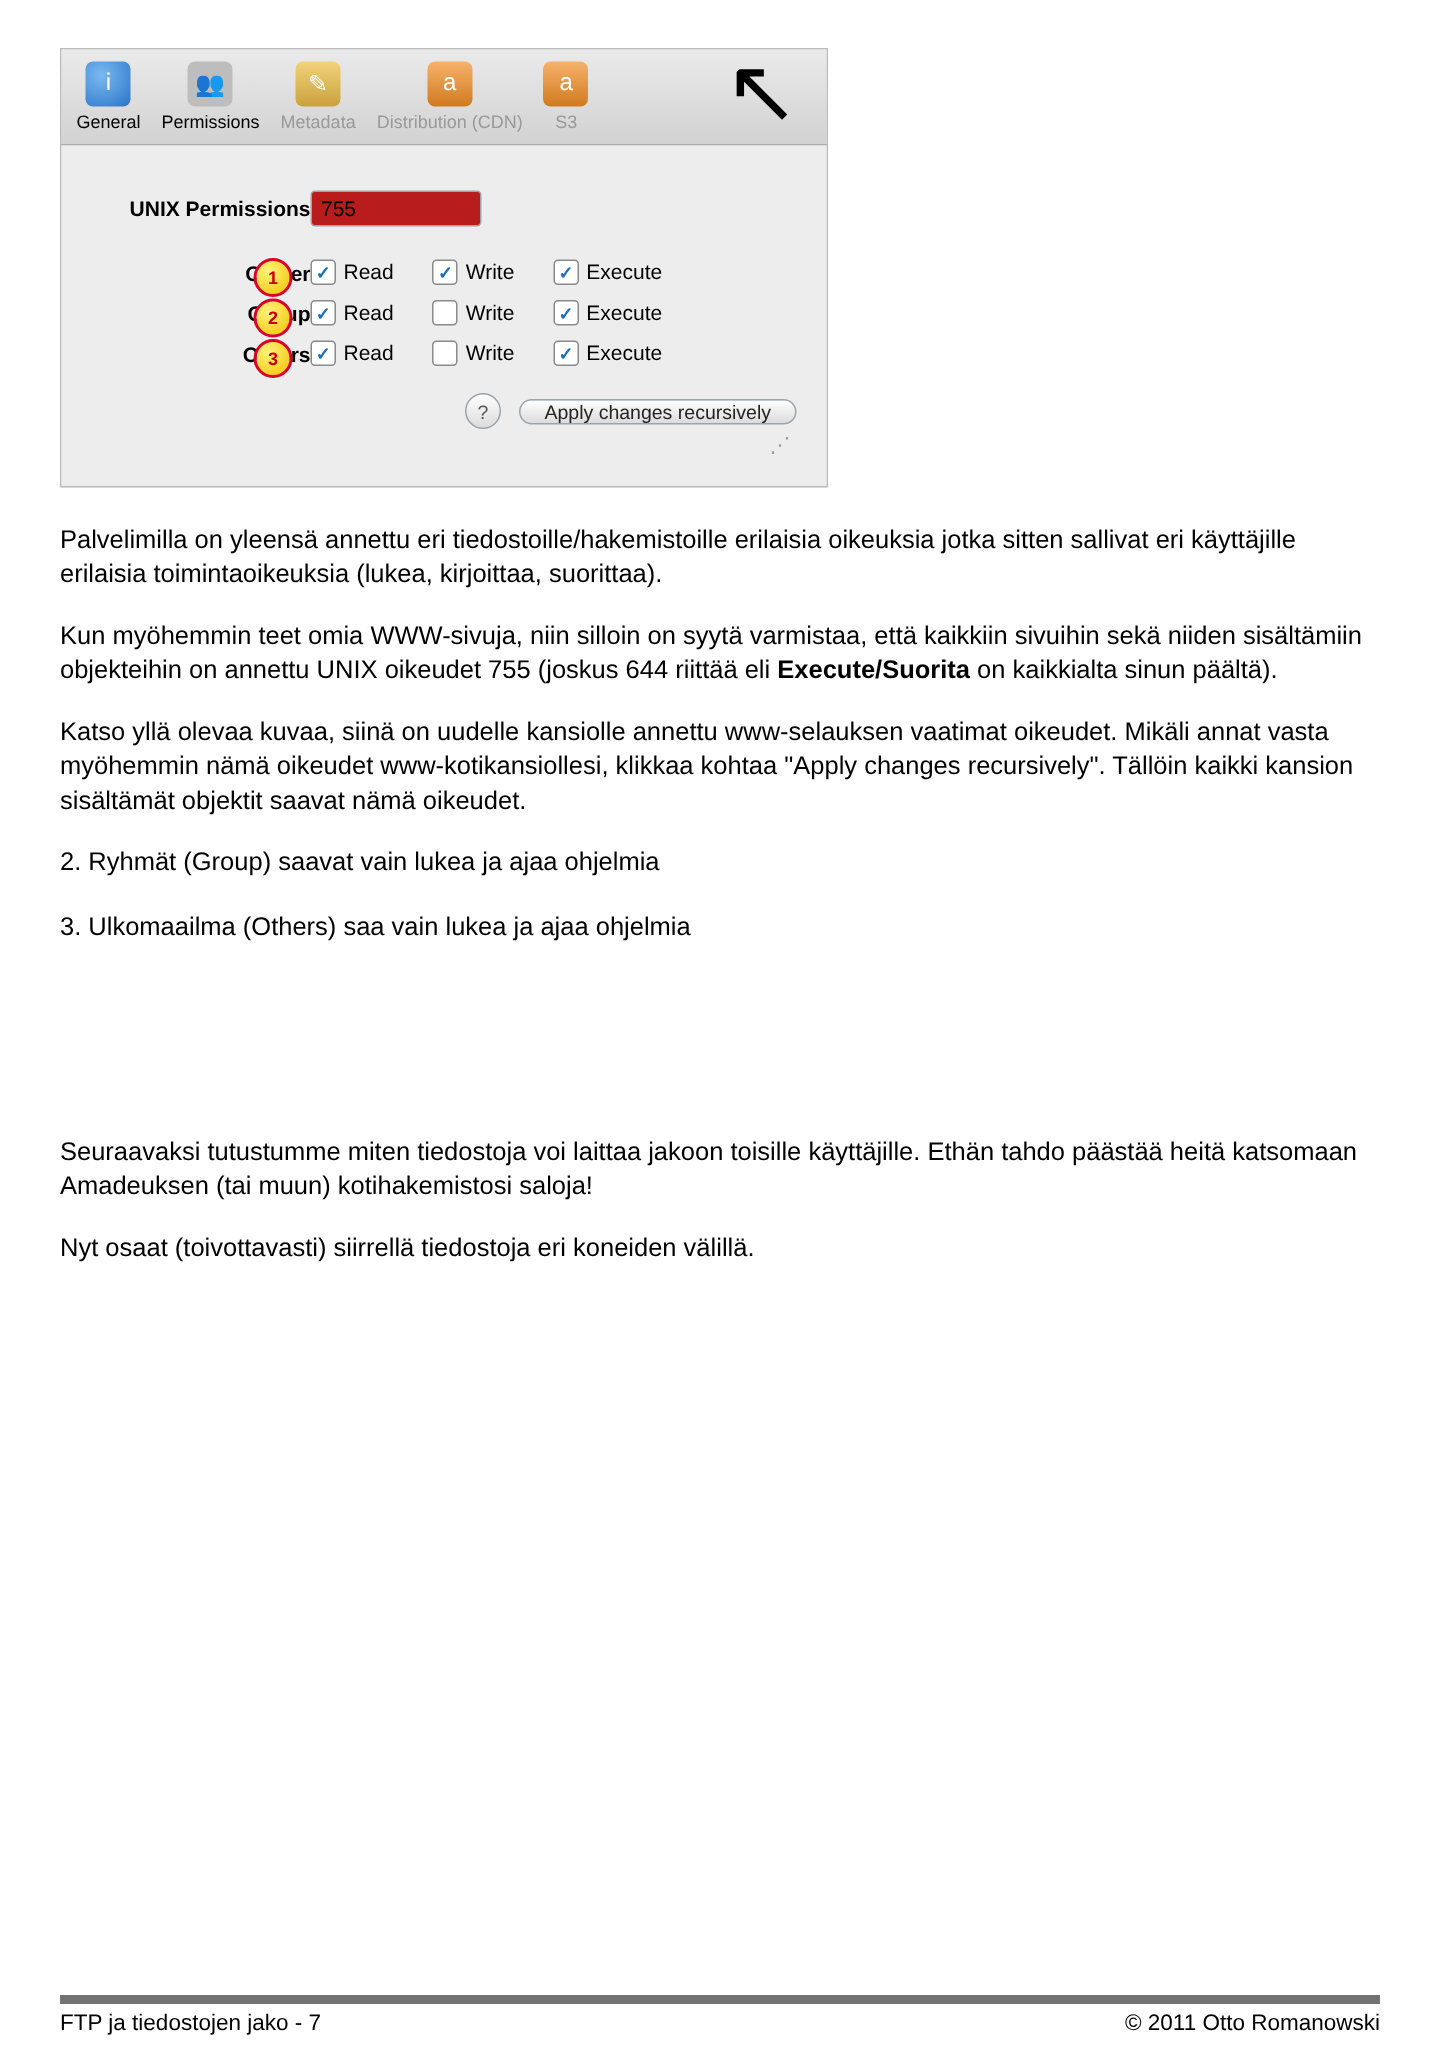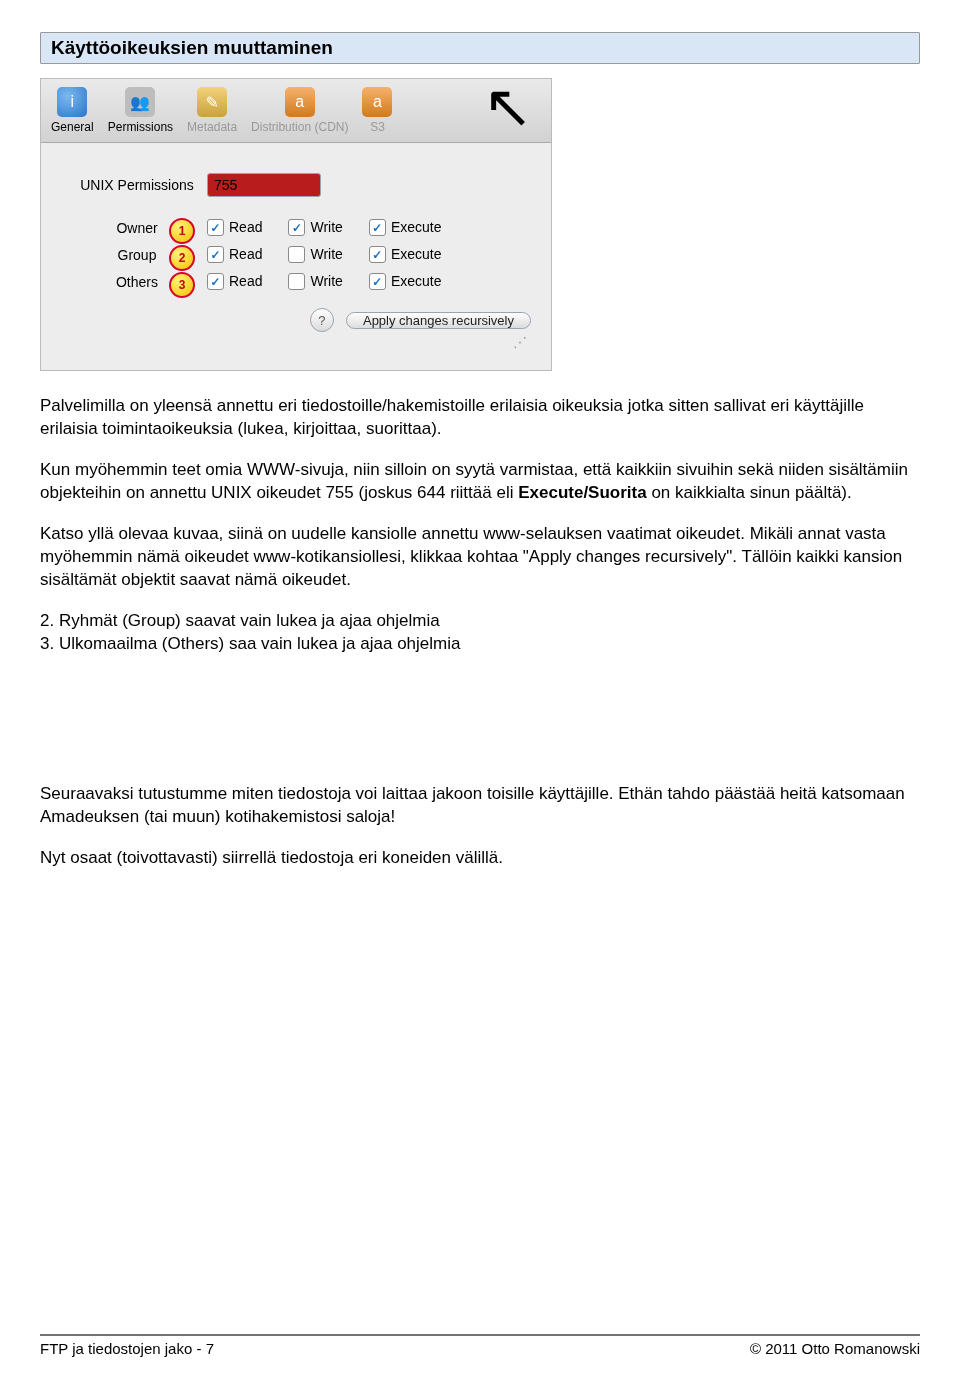--- a/index.html
+++ b/index.html
@@ -18,39 +18,38 @@
   .tbtn.disabled{color:#999}
   .tool-ico{width:30px;height:30px;border-radius:5px;margin-bottom:3px;display:flex;align-items:center;justify-content:center;font-size:16px;color:#fff}
   .ico-info{background:radial-gradient(circle at 35% 30%,#7bbaf0,#2a74c9)}
   .ico-perm{background:#bdbdbd}
   .ico-meta{background:linear-gradient(#f2d27a,#c9a23d)}
   .ico-dist{background:linear-gradient(#f6b26b,#d17a1e)}
   .ico-s3{background:linear-gradient(#f6b26b,#d17a1e)}
   .cursor{position:absolute;right:18px;top:10px;font-size:60px;color:#000;pointer-events:none;line-height:0.6}
   .panel{background:#ededed;padding:30px 20px 20px 20px;position:relative}
   .row{display:flex;align-items:center;margin-bottom:10px}
-  .lbl{width:140px;font-weight:normal;font-size:14px;text-align:center;padding-left:6px}
+  .lbl{width:140px;font-weight:bold;font-size:14px;text-align:right;padding-left:6px}
   .txt{width:100px;border:1px solid #9aa4af;border-radius:3px;background:#b91c1c;padding:3px 6px;font-size:14px}
   .cb{display:flex;margin-right:26px;font-size:14px}
   .cbox{width:15px;height:15px;border:1px solid #8a8a8a;border-radius:3px;margin-right:5px;background:#fff;display:flex;align-items:center;justify-content:center;font-size:12px;color:#1a6fbf}
   .cbox.checked::after{content:"✓";font-weight:bold}
   .marker{position:absolute;left:108px;width:22px;height:22px;border-radius:50%;background:radial-gradient(circle at 35% 30%,#fff37a,#f2c200);border:2px solid #d9042b;display:flex;align-items:center;justify-content:center;font-size:12px;font-weight:bold;color:#c00}
   .bottom-row{display:flex;justify-content:flex-end;align-items:center;gap:12px;margin-top:18px}
   .help{width:22px;height:22px;border-radius:50%;border:1px solid #9aa4af;background:linear-gradient(#fefefe,#dcdcdc);display:flex;align-items:center;justify-content:center;font-size:13px;color:#555}
   .applybtn{border:1px solid #9aa4af;border-radius:14px;background:linear-gradient(#fefefe,#dcdcdc);padding:0 16px;font-size:13px;color:#222}
   .resize{text-align:right;color:#9a9a9a;font-size:14px;padding-right:4px;margin-top:2px}
   p.body{font-size:17px;line-height:1.35;margin:0 0 18px 0}
-  .footer{position:absolute;left:40px;right:40px;bottom:24px;border-top:2px solid #737373;display:flex;justify-content:space-between;font-size:15px;padding-top:4px}
+  .footer{position:absolute;left:40px;right:40px;bottom:24px;border-top:6px solid #737373;display:flex;justify-content:space-between;font-size:15px;padding-top:4px}
 </style>
 </head>
 <body>
 
 <div class="page">
 
-  <div class="section-title">Käyttöoikeuksien muuttaminen</div>
 
   <div class="screenshot">
     <div style="position:relative">
       <div class="toolbar">
         <div class="tbtn active">
           <div class="tool-ico ico-info">i</div>
           <span>General</span>
         </div>
         <div class="tbtn active">
           <div class="tool-ico ico-perm">👥</div>
@@ -135,21 +134,21 @@
       </div>
       <div class="resize">⋰</div>
     </div>
   </div>
 
   <p class="body">Palvelimilla on yleensä annettu eri tiedostoille/hakemistoille erilaisia oikeuksia jotka sitten sallivat eri käyttäjille erilaisia toimintaoikeuksia (lukea, kirjoittaa, suorittaa).</p>
   <p class="body">
     <span>Kun myöhemmin teet omia WWW-sivuja, niin silloin on syytä varmistaa, että kaikkiin sivuihin sekä niiden sisältämiin objekteihin on annettu UNIX oikeudet 755 (joskus 644 riittää eli </span><b>Execute/Suorita</b><span> on kaikkialta sinun päältä).</span>
   </p>
   <p class="body">Katso yllä olevaa kuvaa, siinä on uudelle kansiolle annettu www-selauksen vaatimat oikeudet. Mikäli annat vasta myöhemmin nämä oikeudet www-kotikansiollesi, klikkaa kohtaa "Apply changes recursively". Tällöin kaikki kansion sisältämät objektit saavat nämä oikeudet.</p>
-  <p class="body" style="margin-bottom:0">2. Ryhmät (Group) saavat vain lukea ja ajaa ohjelmia</p>
+  <p class="body" style="margin-bottom:20px">2. Ryhmät (Group) saavat vain lukea ja ajaa ohjelmia</p>
   <p class="body">3. Ulkomaailma (Others) saa vain lukea ja ajaa ohjelmia</p>
 
   <div style="height:110px"></div>
   <p class="body">Seuraavaksi tutustumme miten tiedostoja voi laittaa jakoon toisille käyttäjille. Ethän tahdo päästää heitä katsomaan Amadeuksen (tai muun) kotihakemistosi saloja!</p>
   <p class="body">Nyt osaat (toivottavasti) siirrellä tiedostoja eri koneiden välillä.</p>
 
   <div class="footer">
     <span>FTP ja tiedostojen jako - 7</span>
     <span>© 2011 Otto Romanowski</span>
   </div>

